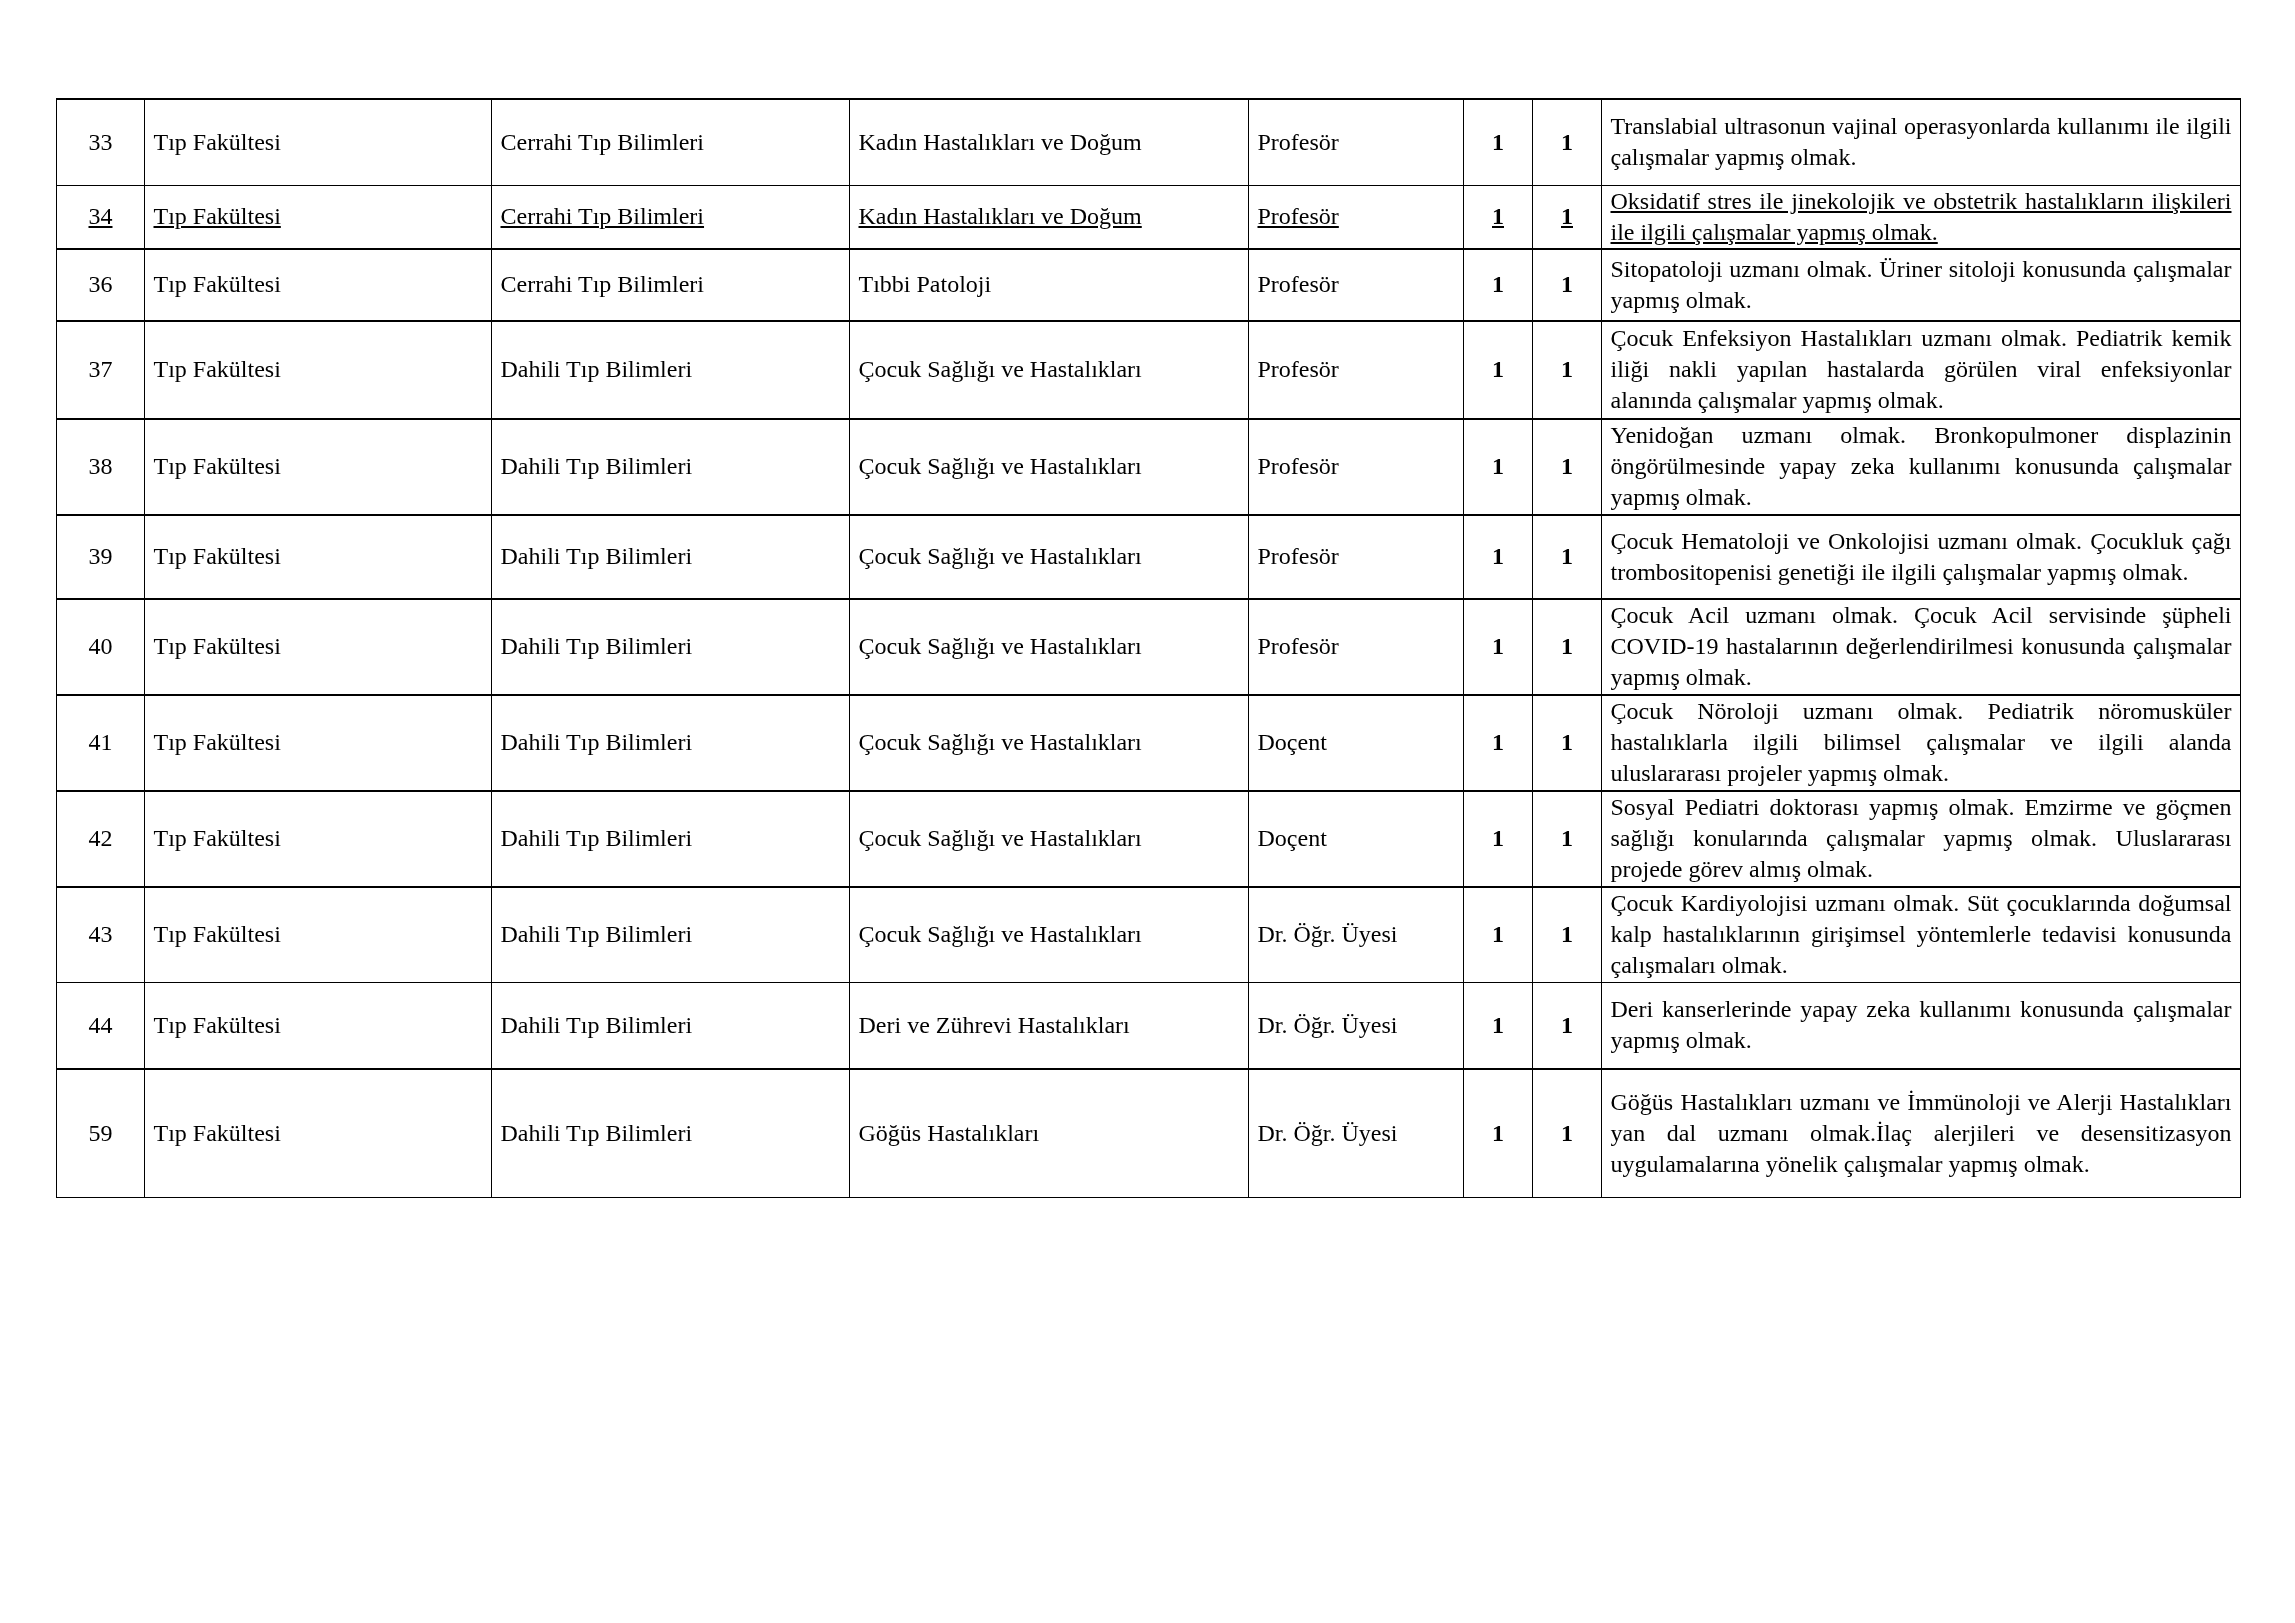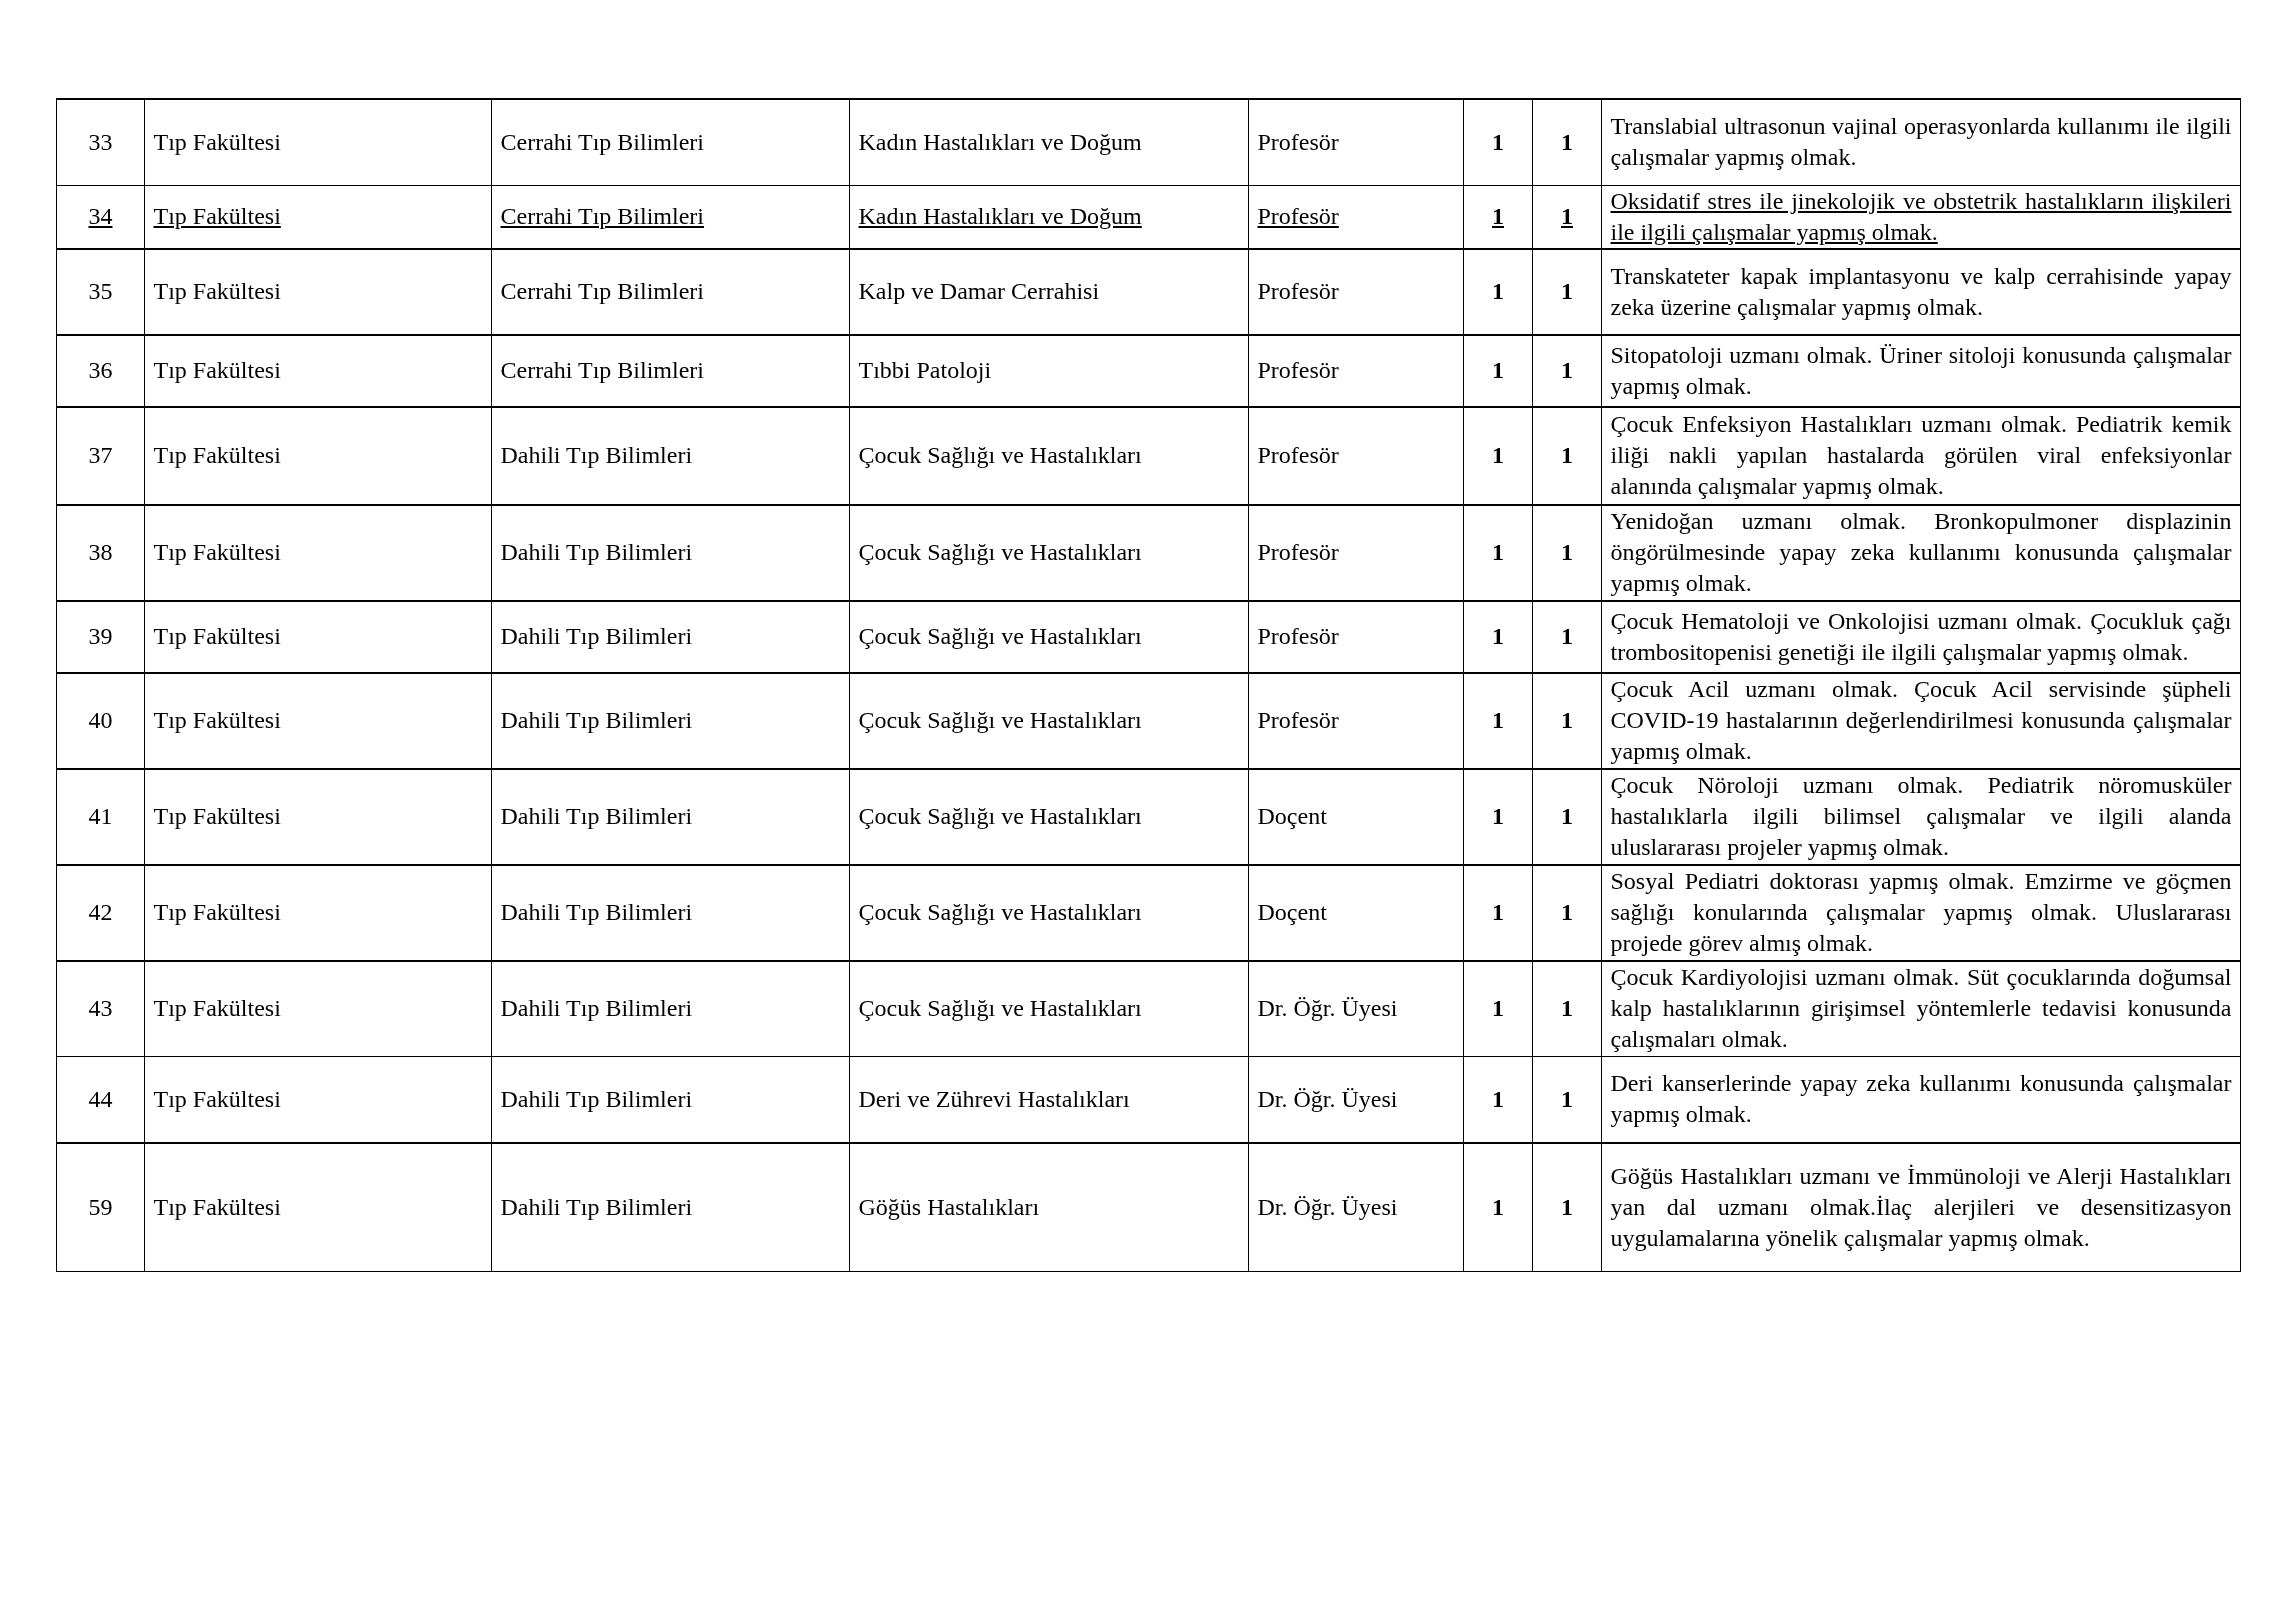--- a/index.html
+++ b/index.html
@@ -65,30 +65,20 @@
       <tr style="height: 62px; text-decoration: underline;">
     <td class="c-no thick-l">34</td>
     <td class="thick-l">Tıp Fakültesi</td>
     <td>Cerrahi Tıp Bilimleri</td>
     <td class="thick-l">Kadın Hastalıkları ve Doğum</td>
     <td>Profesör</td>
     <td class="c-bold">1</td>
     <td class="c-bold thick-l">1</td>
     <td class="c-req thick-l thick-r">Oksidatif stres ile jinekolojik ve obstetrik hastalıkların ilişkileri ile ilgili çalışmalar yapmış olmak.</td>
   </tr>
-      <tr class="thick-t" style="height: 86px;">
-    <td class="c-no thick-l">35</td>
-    <td class="thick-l">Tıp Fakültesi</td>
-    <td>Cerrahi Tıp Bilimleri</td>
-    <td class="thick-l">Kalp ve Damar Cerrahisi</td>
-    <td>Profesör</td>
-    <td class="c-bold">1</td>
-    <td class="c-bold thick-l">1</td>
-    <td class="c-req thick-l thick-r">Transkateter kapak implantasyonu ve kalp cerrahisinde yapay zeka üzerine çalışmalar yapmış olmak.</td>
-  </tr>
       <tr class="thick-t" style="height: 72px;">
     <td class="c-no thick-l">36</td>
     <td class="thick-l">Tıp Fakültesi</td>
     <td>Cerrahi Tıp Bilimleri</td>
     <td class="thick-l">Tıbbi Patoloji</td>
     <td>Profesör</td>
     <td class="c-bold">1</td>
     <td class="c-bold thick-l">1</td>
     <td class="c-req thick-l thick-r">Sitopatoloji uzmanı olmak. Üriner sitoloji konusunda çalışmalar yapmış olmak.</td>
   </tr>
@@ -105,21 +95,21 @@
       <tr class="thick-t" style="height: 96px;">
     <td class="c-no thick-l">38</td>
     <td class="thick-l">Tıp Fakültesi</td>
     <td>Dahili Tıp Bilimleri</td>
     <td class="thick-l">Çocuk Sağlığı ve Hastalıkları</td>
     <td>Profesör</td>
     <td class="c-bold">1</td>
     <td class="c-bold thick-l">1</td>
     <td class="c-req thick-l thick-r">Yenidoğan uzmanı olmak. Bronkopulmoner displazinin öngörülmesinde yapay zeka  kullanımı konusunda çalışmalar yapmış olmak.</td>
   </tr>
-      <tr class="thick-t" style="height: 72px;">
+      <tr class="thick-t" style="height: 84px;">
     <td class="c-no thick-l">39</td>
     <td class="thick-l">Tıp Fakültesi</td>
     <td>Dahili Tıp Bilimleri</td>
     <td class="thick-l">Çocuk Sağlığı ve Hastalıkları</td>
     <td>Profesör</td>
     <td class="c-bold">1</td>
     <td class="c-bold thick-l">1</td>
     <td class="c-req thick-l thick-r">Çocuk Hematoloji ve Onkolojisi uzmanı olmak. Çocukluk çağı trombositopenisi genetiği ile ilgili çalışmalar yapmış olmak.</td>
   </tr>
       <tr class="thick-t" style="height: 96px;">

